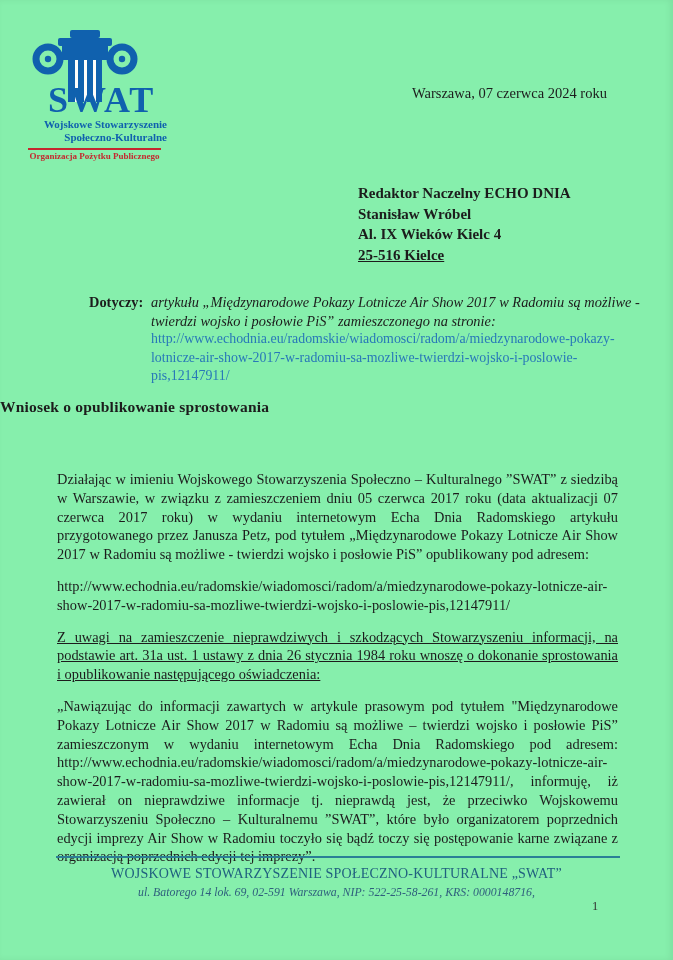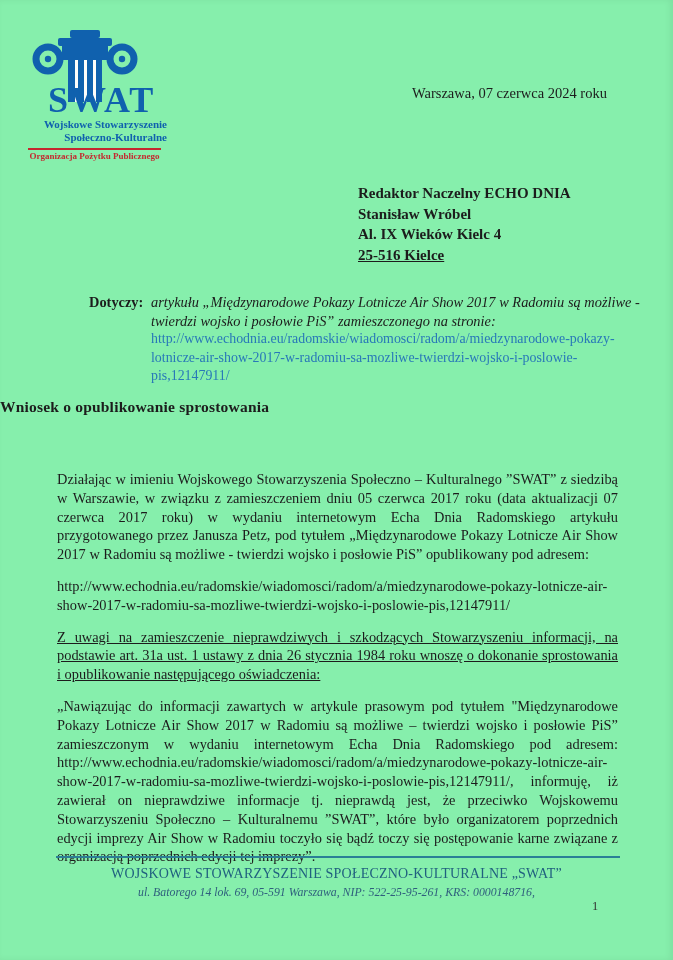--- a/index.html
+++ b/index.html
@@ -106,18 +106,18 @@
     <p>Działając w imieniu Wojskowego Stowarzyszenia Społeczno – Kulturalnego ”SWAT” z siedzibą w Warszawie, w związku z zamieszczeniem dniu 05 czerwca 2017 roku (data aktualizacji 07 czerwca 2017 roku) w wydaniu internetowym Echa Dnia Radomskiego artykułu przygotowanego przez Janusza Petz, pod tytułem „Międzynarodowe Pokazy Lotnicze Air Show 2017 w Radomiu są możliwe - twierdzi wojsko i posłowie PiS” opublikowany pod adresem:</p>
     <p>http://www.echodnia.eu/radomskie/wiadomosci/radom/a/miedzynarodowe-pokazy-lotnicze-air-show-2017-w-radomiu-sa-mozliwe-twierdzi-wojsko-i-poslowie-pis,12147911/</p>
     <p class="para-underlined">Z uwagi na zamieszczenie nieprawdziwych i szkodzących Stowarzyszeniu informacji, na podstawie art. 31a ust. 1 ustawy z dnia 26 stycznia 1984 roku wnoszę o dokonanie sprostowania i opublikowanie następującego oświadczenia:</p>
     <p>„Nawiązując do informacji zawartych w artykule prasowym pod tytułem "Międzynarodowe Pokazy Lotnicze Air Show 2017 w Radomiu są możliwe – twierdzi wojsko i posłowie PiS” zamieszczonym w wydaniu internetowym Echa Dnia Radomskiego pod adresem: http://www.echodnia.eu/radomskie/wiadomosci/radom/a/miedzynarodowe-pokazy-lotnicze-air-show-2017-w-radomiu-sa-mozliwe-twierdzi-wojsko-i-poslowie-pis,12147911/, informuję, iż zawierał on nieprawdziwe informacje tj. nieprawdą jest, że przeciwko Wojskowemu Stowarzyszeniu Społeczno – Kulturalnemu ”SWAT”, które było organizatorem poprzednich edycji imprezy Air Show w Radomiu toczyło się bądź toczy się postępowanie karne związane z organizacją poprzednich edycji tej imprezy”.</p>
   </div>
 
   <div class="divider"></div>
   <div class="footer">
     <div class="footer-org">WOJSKOWE STOWARZYSZENIE SPOŁECZNO-KULTURALNE „SWAT”</div>
     <div class="footer-lines">
-      <div>ul. Batorego 14 lok. 69, 05-591 Warszawa, NIP: 522-25-95-261, KRS: 0000148716,</div>
+      <div>ul. Batorego 14 lok. 69, 02-591 Warszawa, NIP: 522-25-58-261, KRS: 0000148716,</div>
     </div>
   </div>
   <div class="page-number">1</div>
 
 </div>
 
 </body></html>

